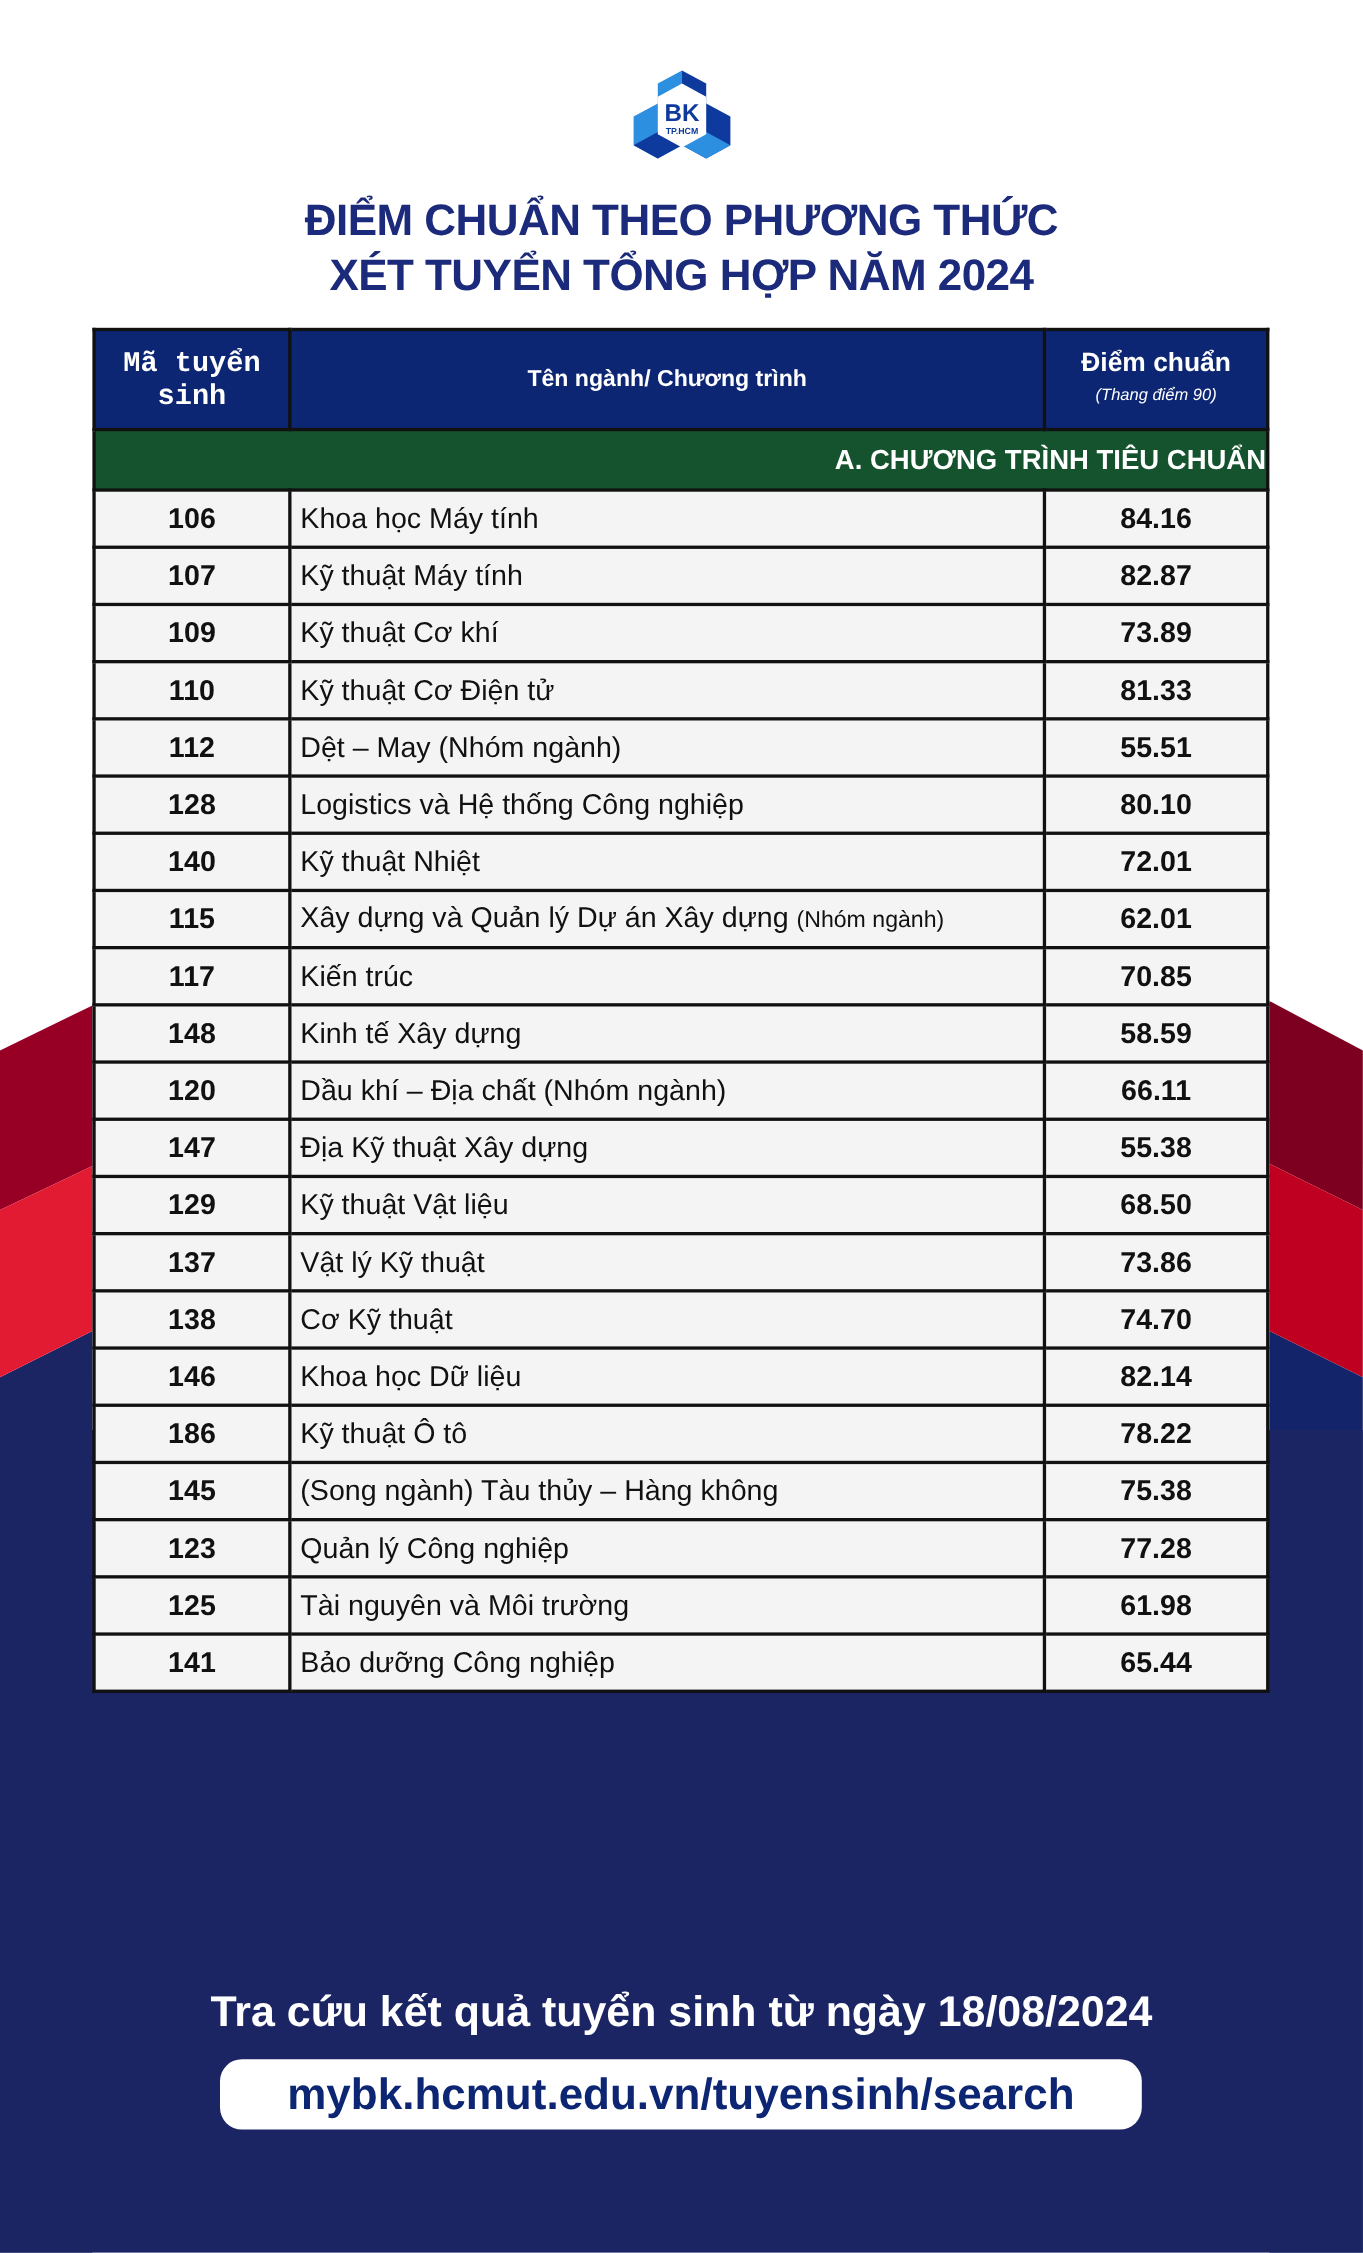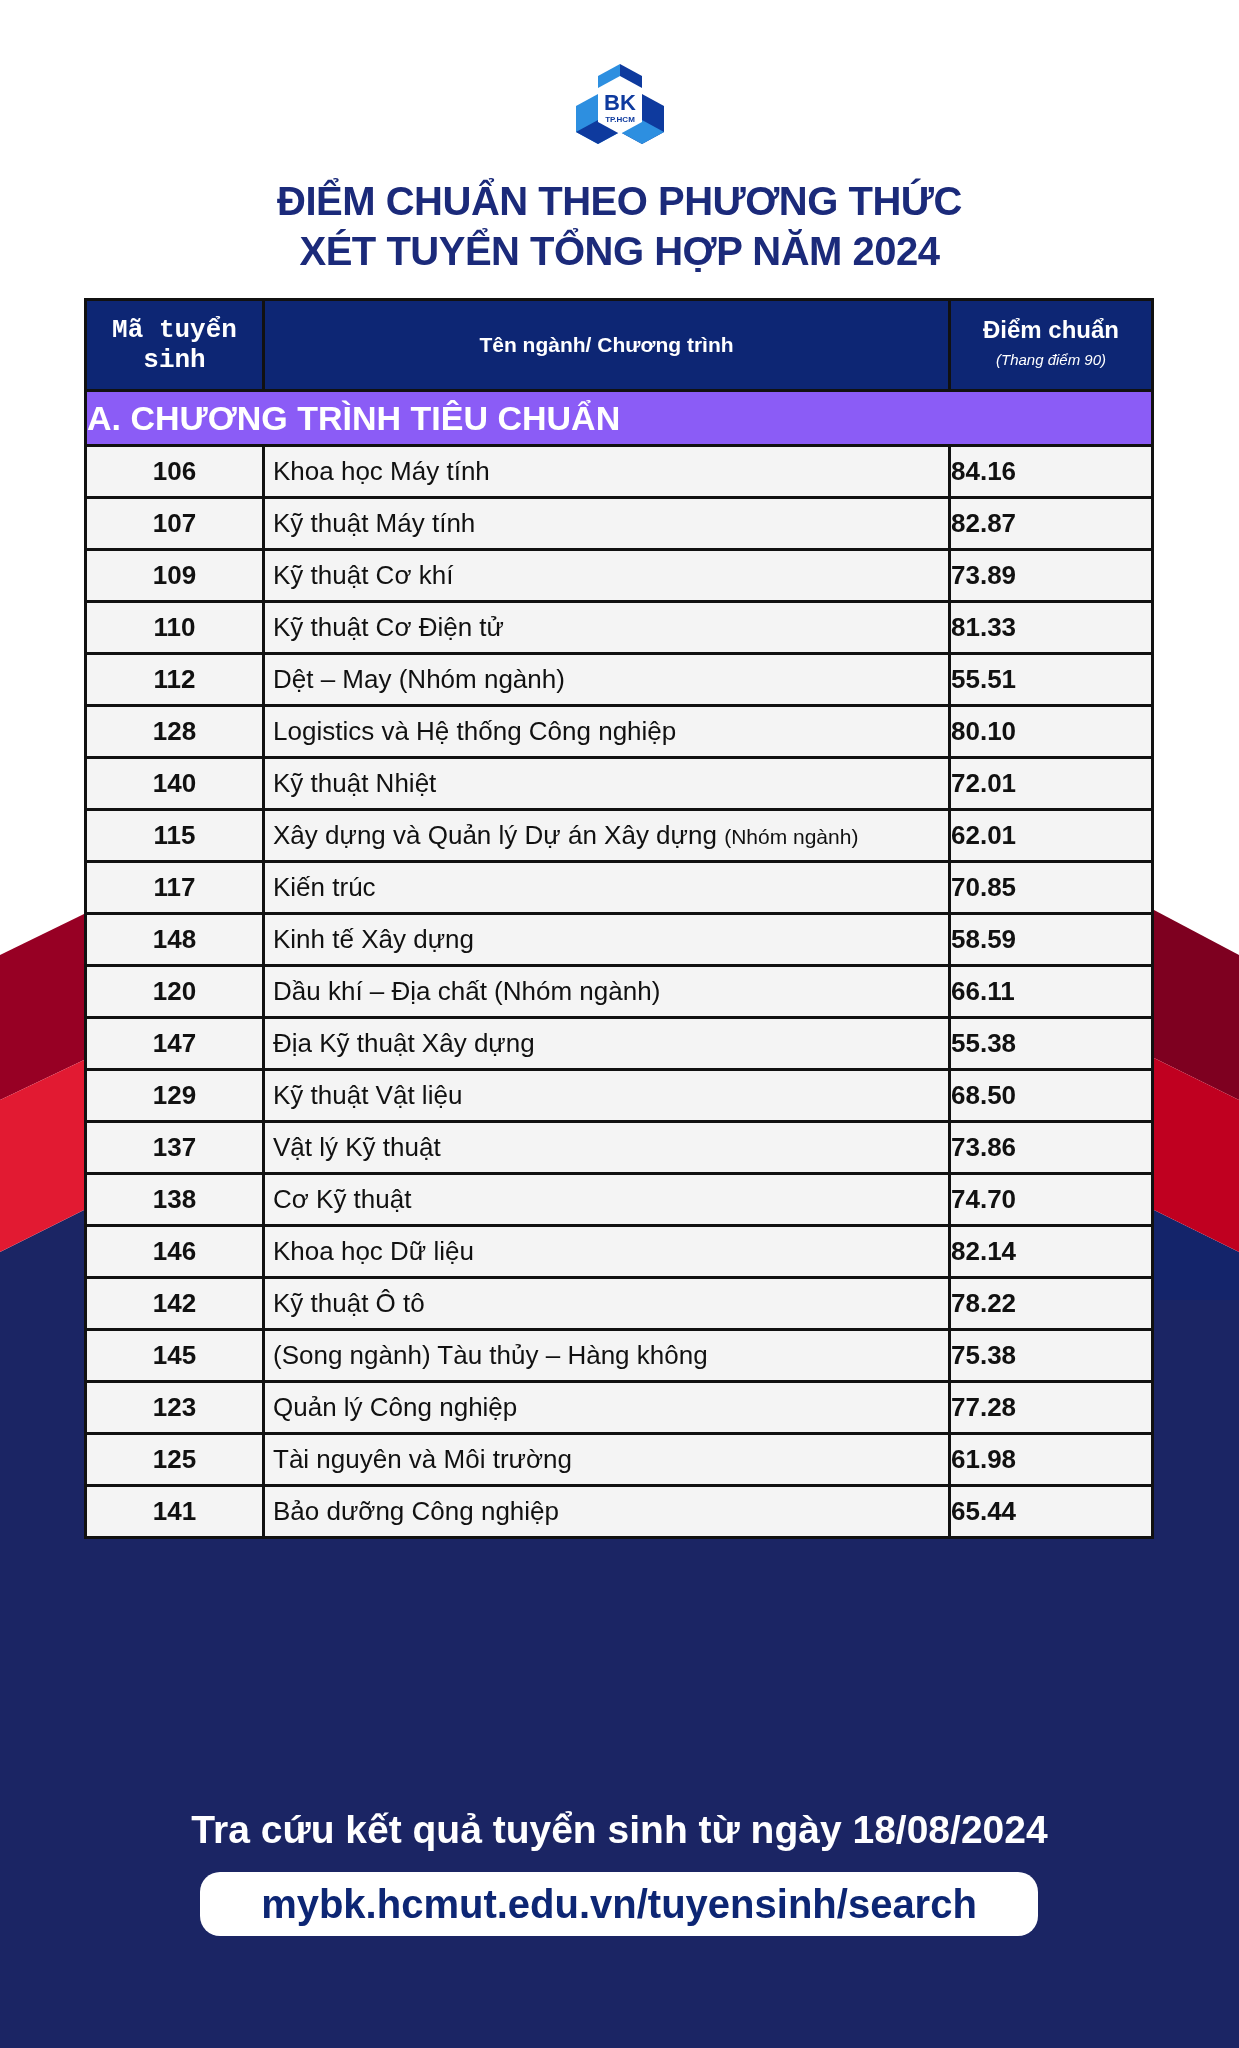--- a/index.html
+++ b/index.html
@@ -20,30 +20,30 @@
     th, td { border: 3px solid #111; }
     thead th {
       background: #0d2674; color: #fff; font-weight: bold; height: 88px;
       text-align: center; vertical-align: middle; padding: 0;
     }
     th.c1 { width: 175px; font-size: 26px; line-height: 30px; font-family: Liberation Mono, monospace; }
     th.c2 { font-size: 21px; }
     th.c3 { width: 200px; font-size: 24px; line-height: 24px; }
     th.c3 .sub { display: block; font-size: 15px; font-style: italic; font-weight: normal; margin-top: 6px; }
     tr.section td {
-      background: #8b5cf6; color: #fff; font-weight: bold; text-align: left;
-      font-size: 34px; height: 52px; padding: 0;
+      background: #14532d; color: #fff; font-weight: bold; text-align: right;
+      font-size: 25px; height: 52px; padding: 0;
     }
     tbody tr.row td {
       background: #f4f4f4; color: #111; font-size: 26px; height: 49px; padding: 0;
     }
     tbody tr.row.tall td { height: 82px; }
     td.code { text-align: center; font-weight: bold; }
     td.name { padding-left: 8px !important; line-height: 33px; }
-    td.score { text-align: left; font-weight: bold; }
+    td.score { text-align: center; font-weight: bold; }
     .small { font-size: 21px; }
     .footer-text {
       position: absolute; left: 0; right: 0; top: 1808px; text-align: center; z-index: 2;
       color: #fff; font-weight: bold; font-size: 39px;
     }
     .url-pill {
       position: absolute; left: 200px; width: 838px; top: 1872px; height: 64px; z-index: 2;
       background: #fff; border-radius: 20px; display: flex; align-items: center; justify-content: center;
       color: #0d2674; font-weight: bold; font-size: 40px;
     }
@@ -172,21 +172,21 @@
           <td class="code">138</td>
           <td class="name">Cơ Kỹ thuật</td>
           <td class="score">74.70</td>
         </tr>
       <tr class="row">
           <td class="code">146</td>
           <td class="name">Khoa học Dữ liệu</td>
           <td class="score">82.14</td>
         </tr>
       <tr class="row">
-          <td class="code">142</td>
+          <td class="code">186</td>
           <td class="name">Kỹ thuật Ô tô</td>
           <td class="score">78.22</td>
         </tr>
       <tr class="row">
           <td class="code">145</td>
           <td class="name">(Song ngành) Tàu thủy – Hàng không</td>
           <td class="score">75.38</td>
         </tr>
       <tr class="row">
           <td class="code">123</td>

